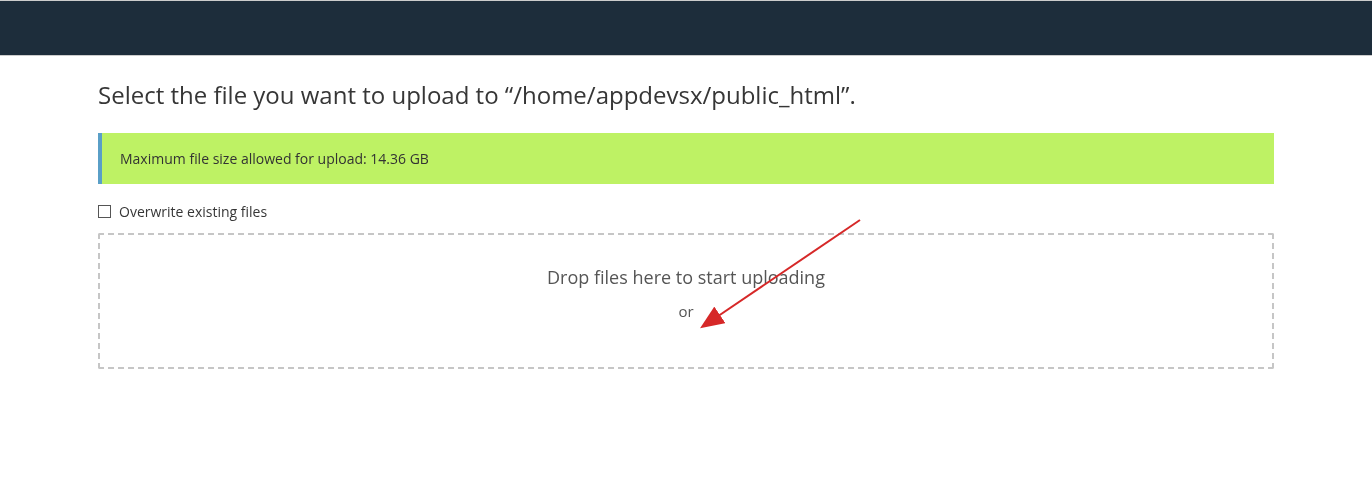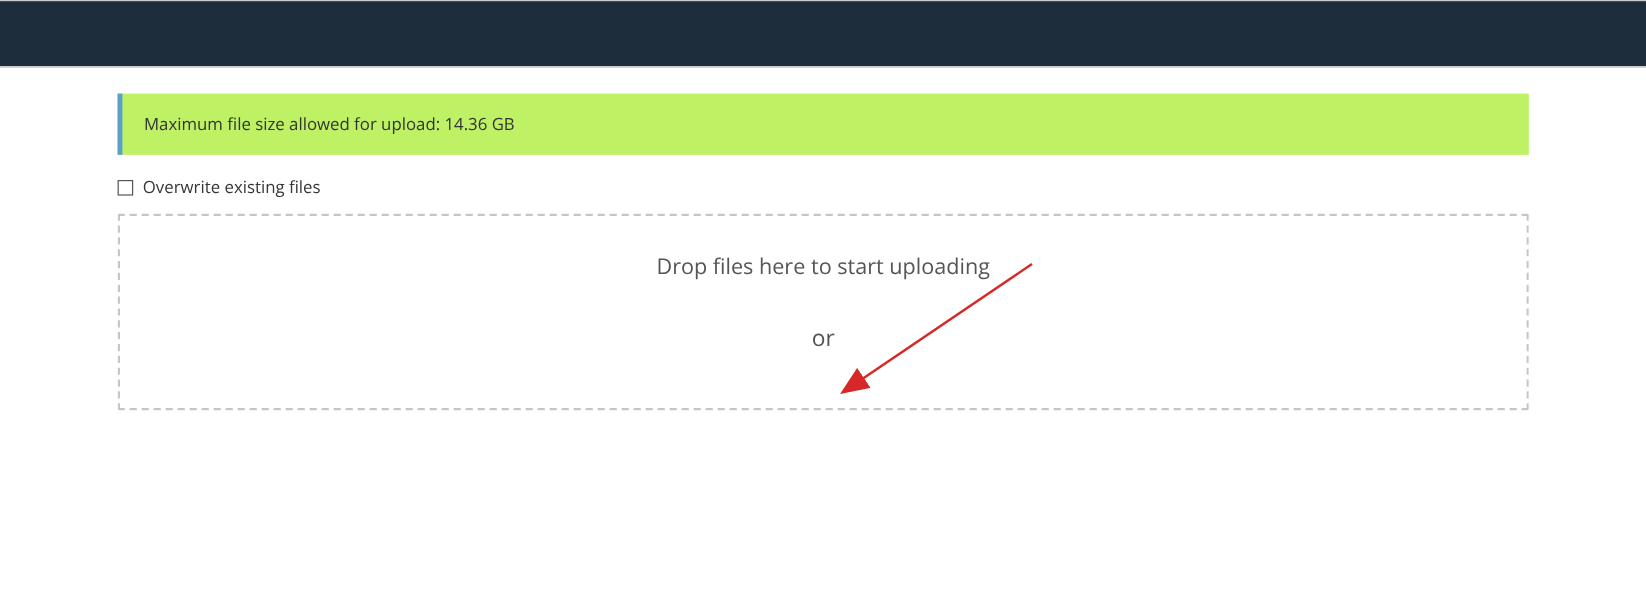--- a/index.html
+++ b/index.html
@@ -59,24 +59,24 @@
     .dropzone {
       border: 2px dashed #c6c6c6;
       border-radius: 2px;
       text-align: center;
       padding: 30px 0 28px 0;
       color: #555;
     }
     .drop-text {
       font-size: 18px;
       color: #555;
-      margin-bottom: 34px;
+      margin-bottom: 12px;
     }
     .or-text {
-      font-size: 19px;
+      font-size: 15px;
       color: #555;
       margin-bottom: 18px;
     }
     .select-file-btn {
       background: #3a6fa6;
       color: #fff;
       border: none;
       padding: 10px 18px;
       font-size: 14px;
       border-radius: 2px;
@@ -86,20 +86,21 @@
       position: absolute;
       pointer-events: none;
     }
   </style>
 </head>
 <body>
 
 <div class="top-bar"></div>
 
 <div class="content">
+  <h1 class="page-title">Select the file you want to upload to “/home/appdevsx/public_html”.</h1>
 
   <div class="info-box">
     <span>Maximum file size allowed for upload: 14.36 GB</span>
   </div>
 
   <div class="overwrite-row">
     <span class="checkbox"></span>
     <span>Overwrite existing files</span>
   </div>
 

